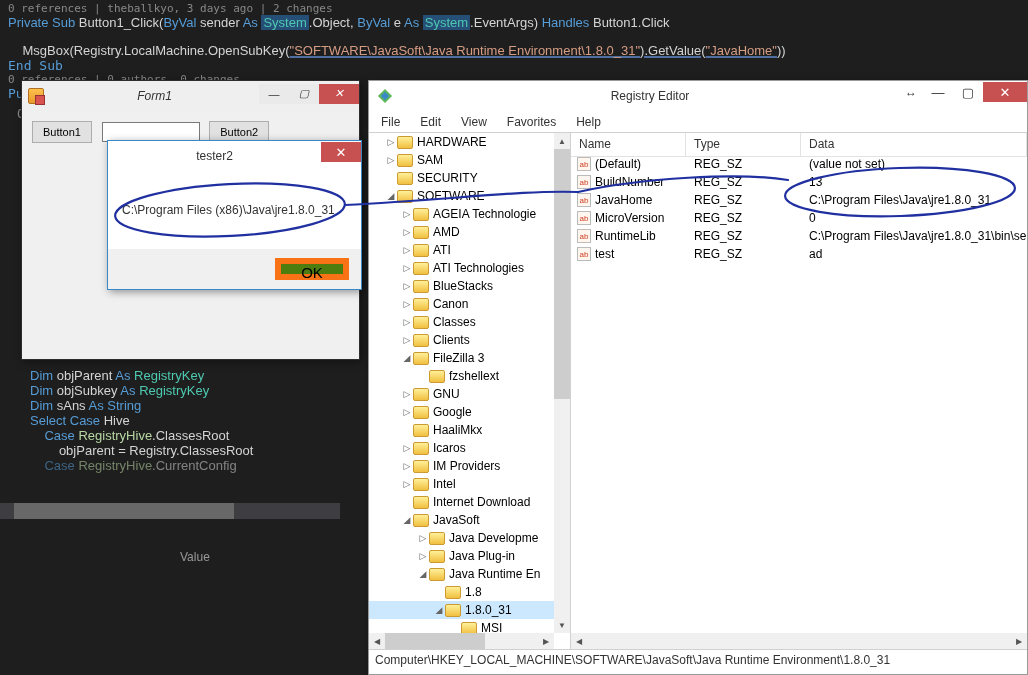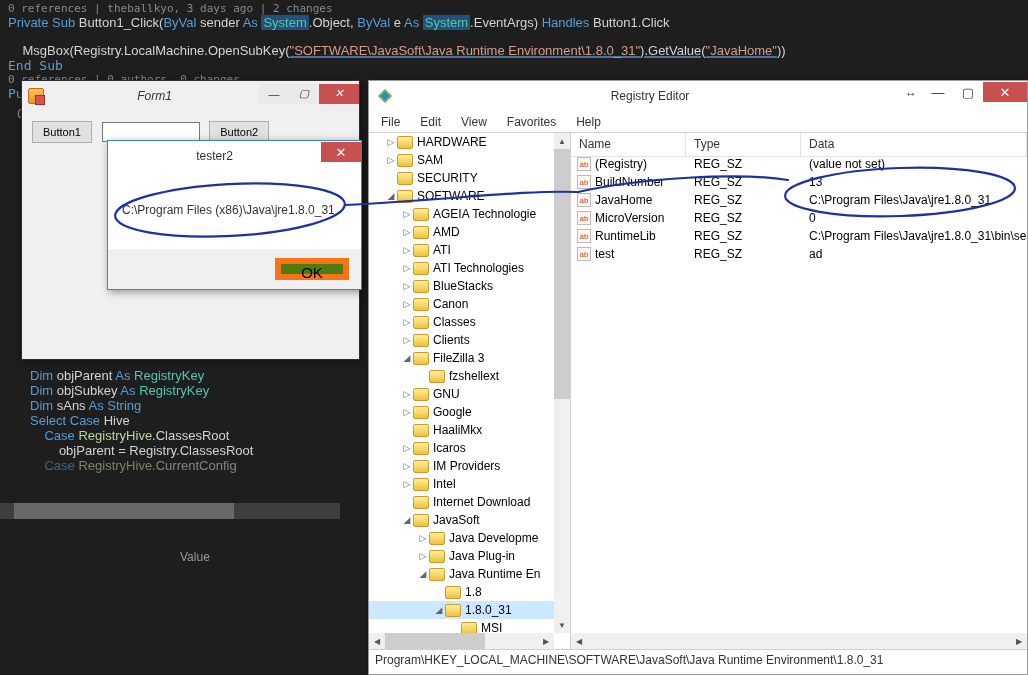--- a/index.html
+++ b/index.html
@@ -332,21 +332,21 @@
     <div class="list">
       <div class="head">
         <div class="col-name">Name</div>
         <div class="col-type">Type</div>
         <div class="col-data">Data</div>
       </div>
       <div class="rows" id="list-rows">
           <div class="lrow">
             <div class="nm">
               <span class="ab">ab</span>
-              <span>(Registry)</span>
+              <span>(Default)</span>
             </div>
             <div class="tp">REG_SZ</div>
             <div class="dt">(value not set)</div>
           </div>
           <div class="lrow">
             <div class="nm">
               <span class="ab">ab</span>
               <span>BuildNumber</span>
             </div>
             <div class="tp">REG_SZ</div>
@@ -384,21 +384,21 @@
             <div class="tp">REG_SZ</div>
             <div class="dt">ad</div>
           </div>
         </div>
       <div class="scroll-h">
         <div class="l">◀</div>
         <div class="r">▶</div>
       </div>
     </div>
   </div>
-  <div class="statusbar">Program\HKEY_LOCAL_MACHINE\SOFTWARE\JavaSoft\Java Runtime Environment\1.8.0_31</div>
+  <div class="statusbar">Computer\HKEY_LOCAL_MACHINE\SOFTWARE\JavaSoft\Java Runtime Environment\1.8.0_31</div>
 </div>
 
 <svg class="annot" width="1028" height="675">
   <g fill="none" stroke="#2030a0" stroke-width="2.2" stroke-linecap="round">
     <ellipse cx="230" cy="210" rx="115" ry="26" transform="rotate(-3 230 210)"></ellipse>
     <ellipse cx="900" cy="192" rx="115" ry="24" transform="rotate(-2 900 192)"></ellipse>
     <path d="M 345 205 C 450 200, 520 190, 578 192"></path>
     <path d="M 578 192 C 640 178, 740 172, 788 180"></path>
   </g>
 </svg>

